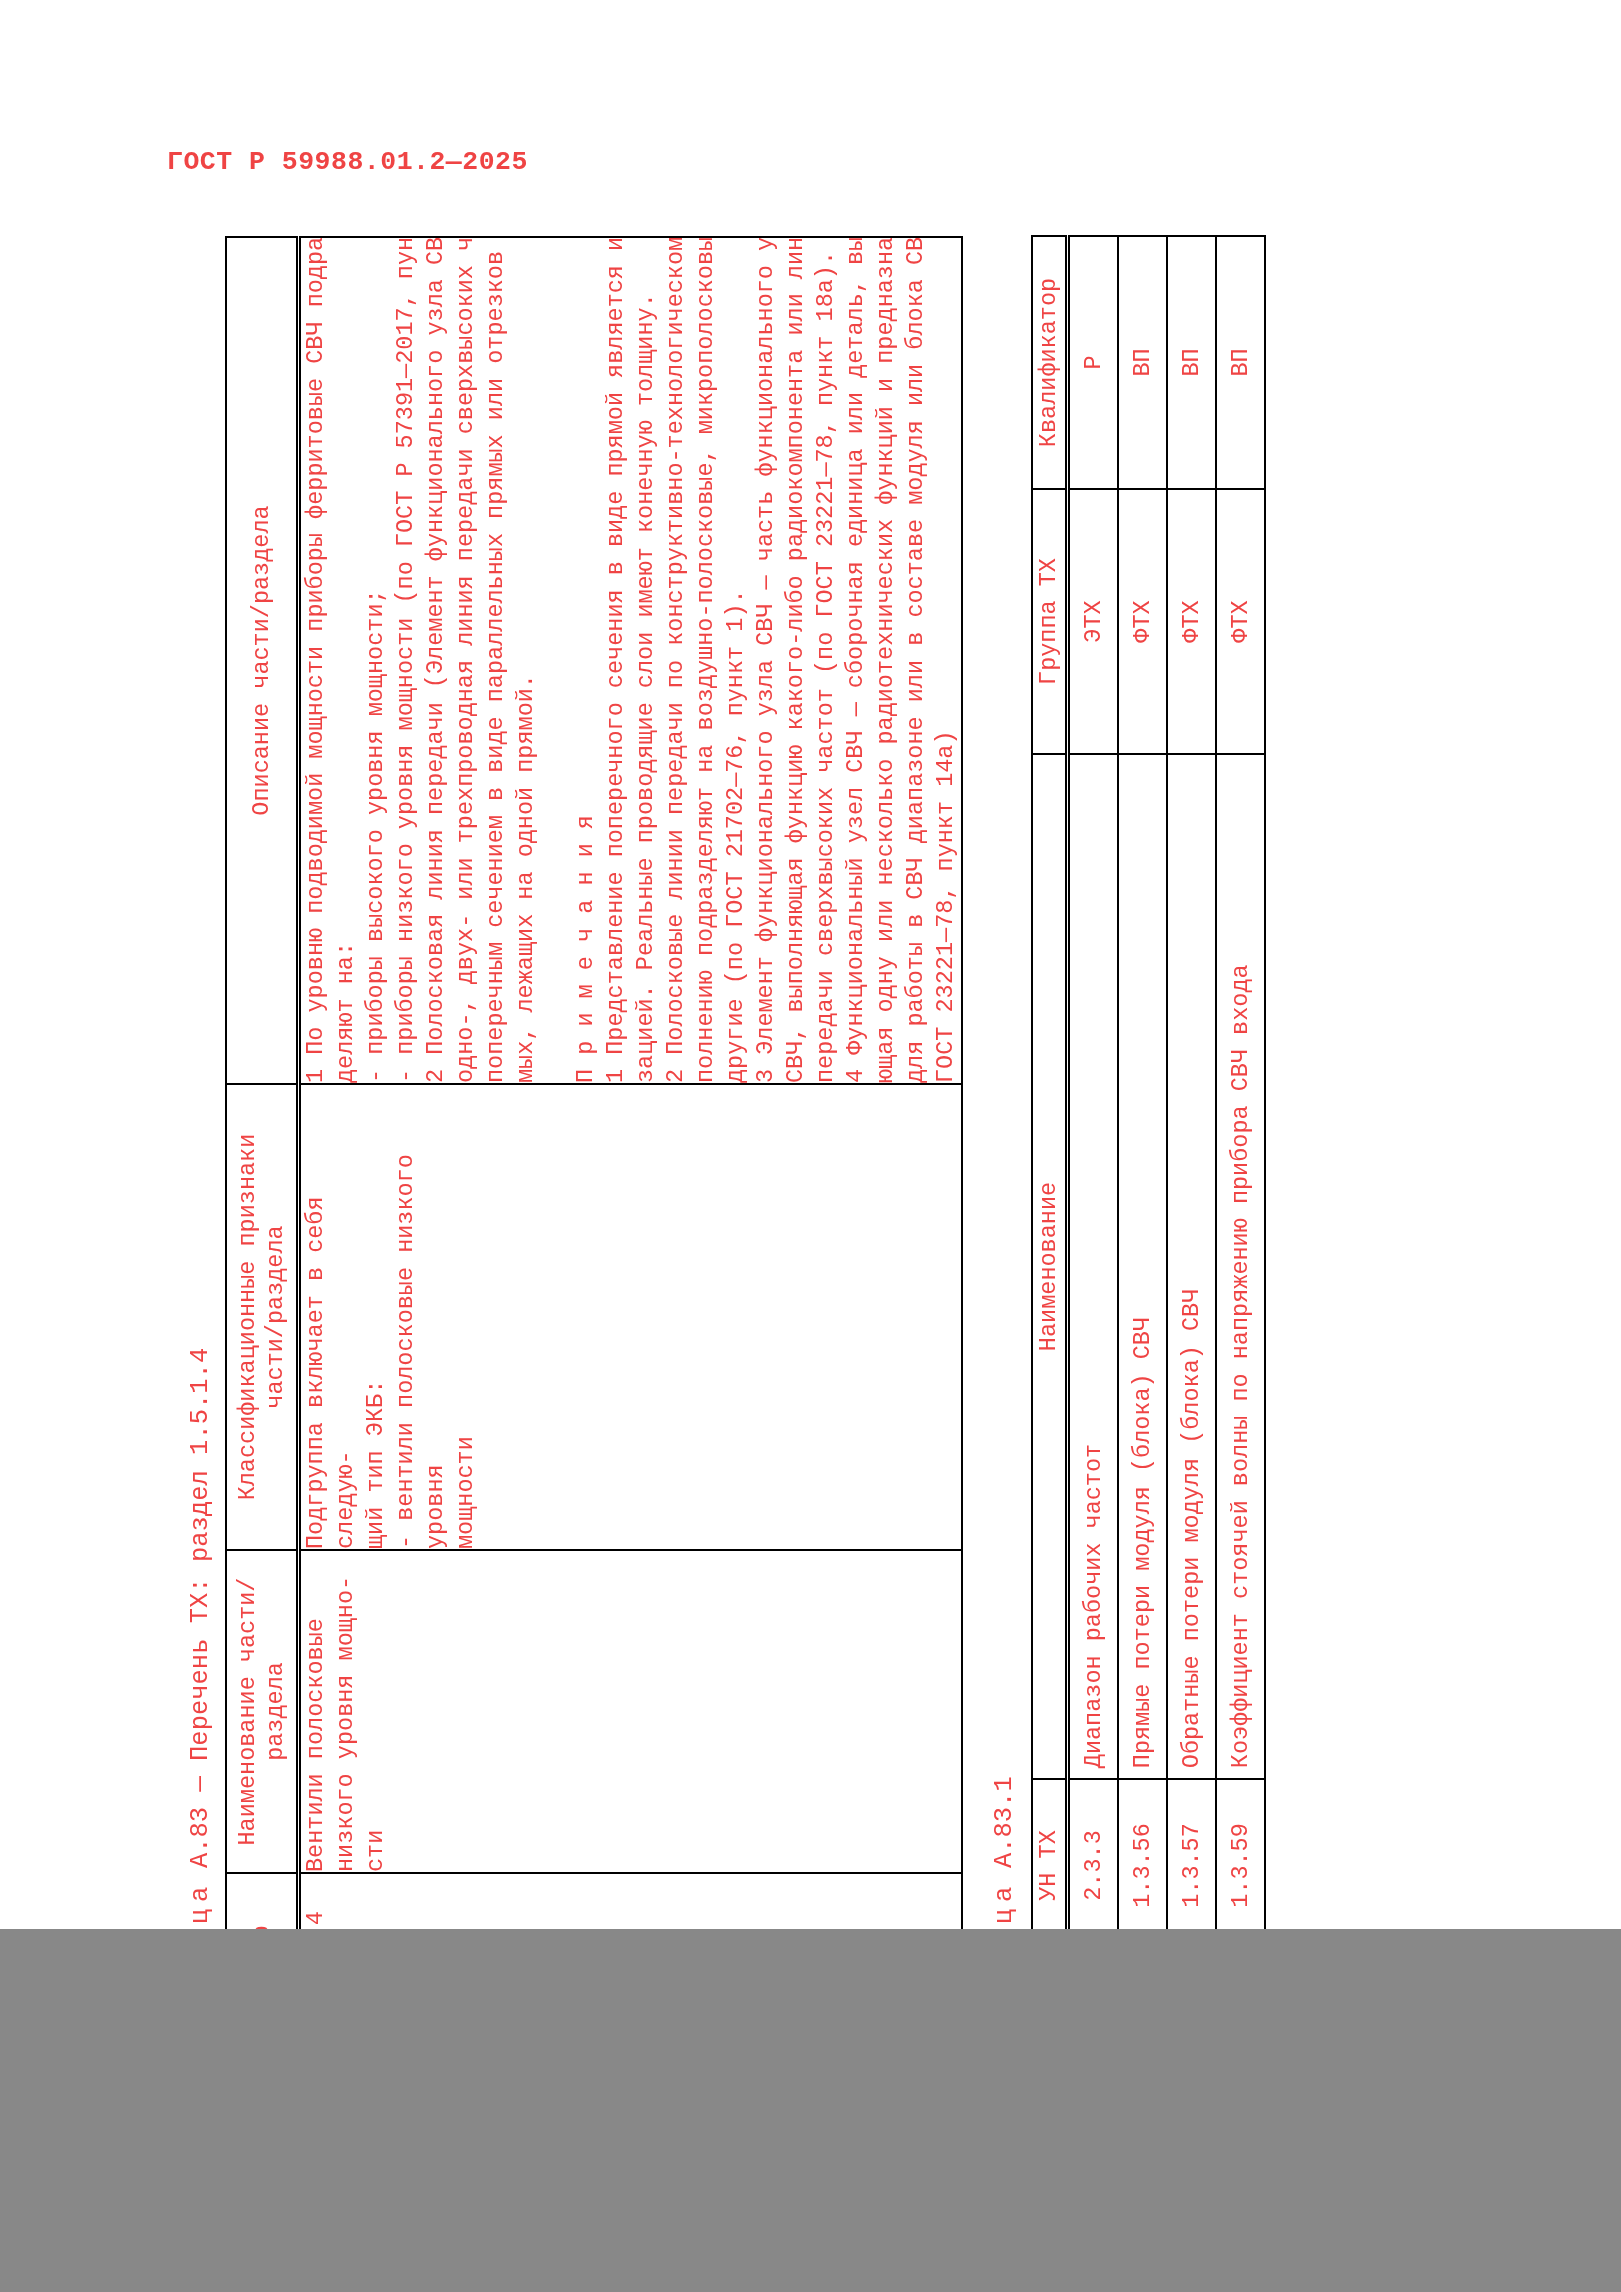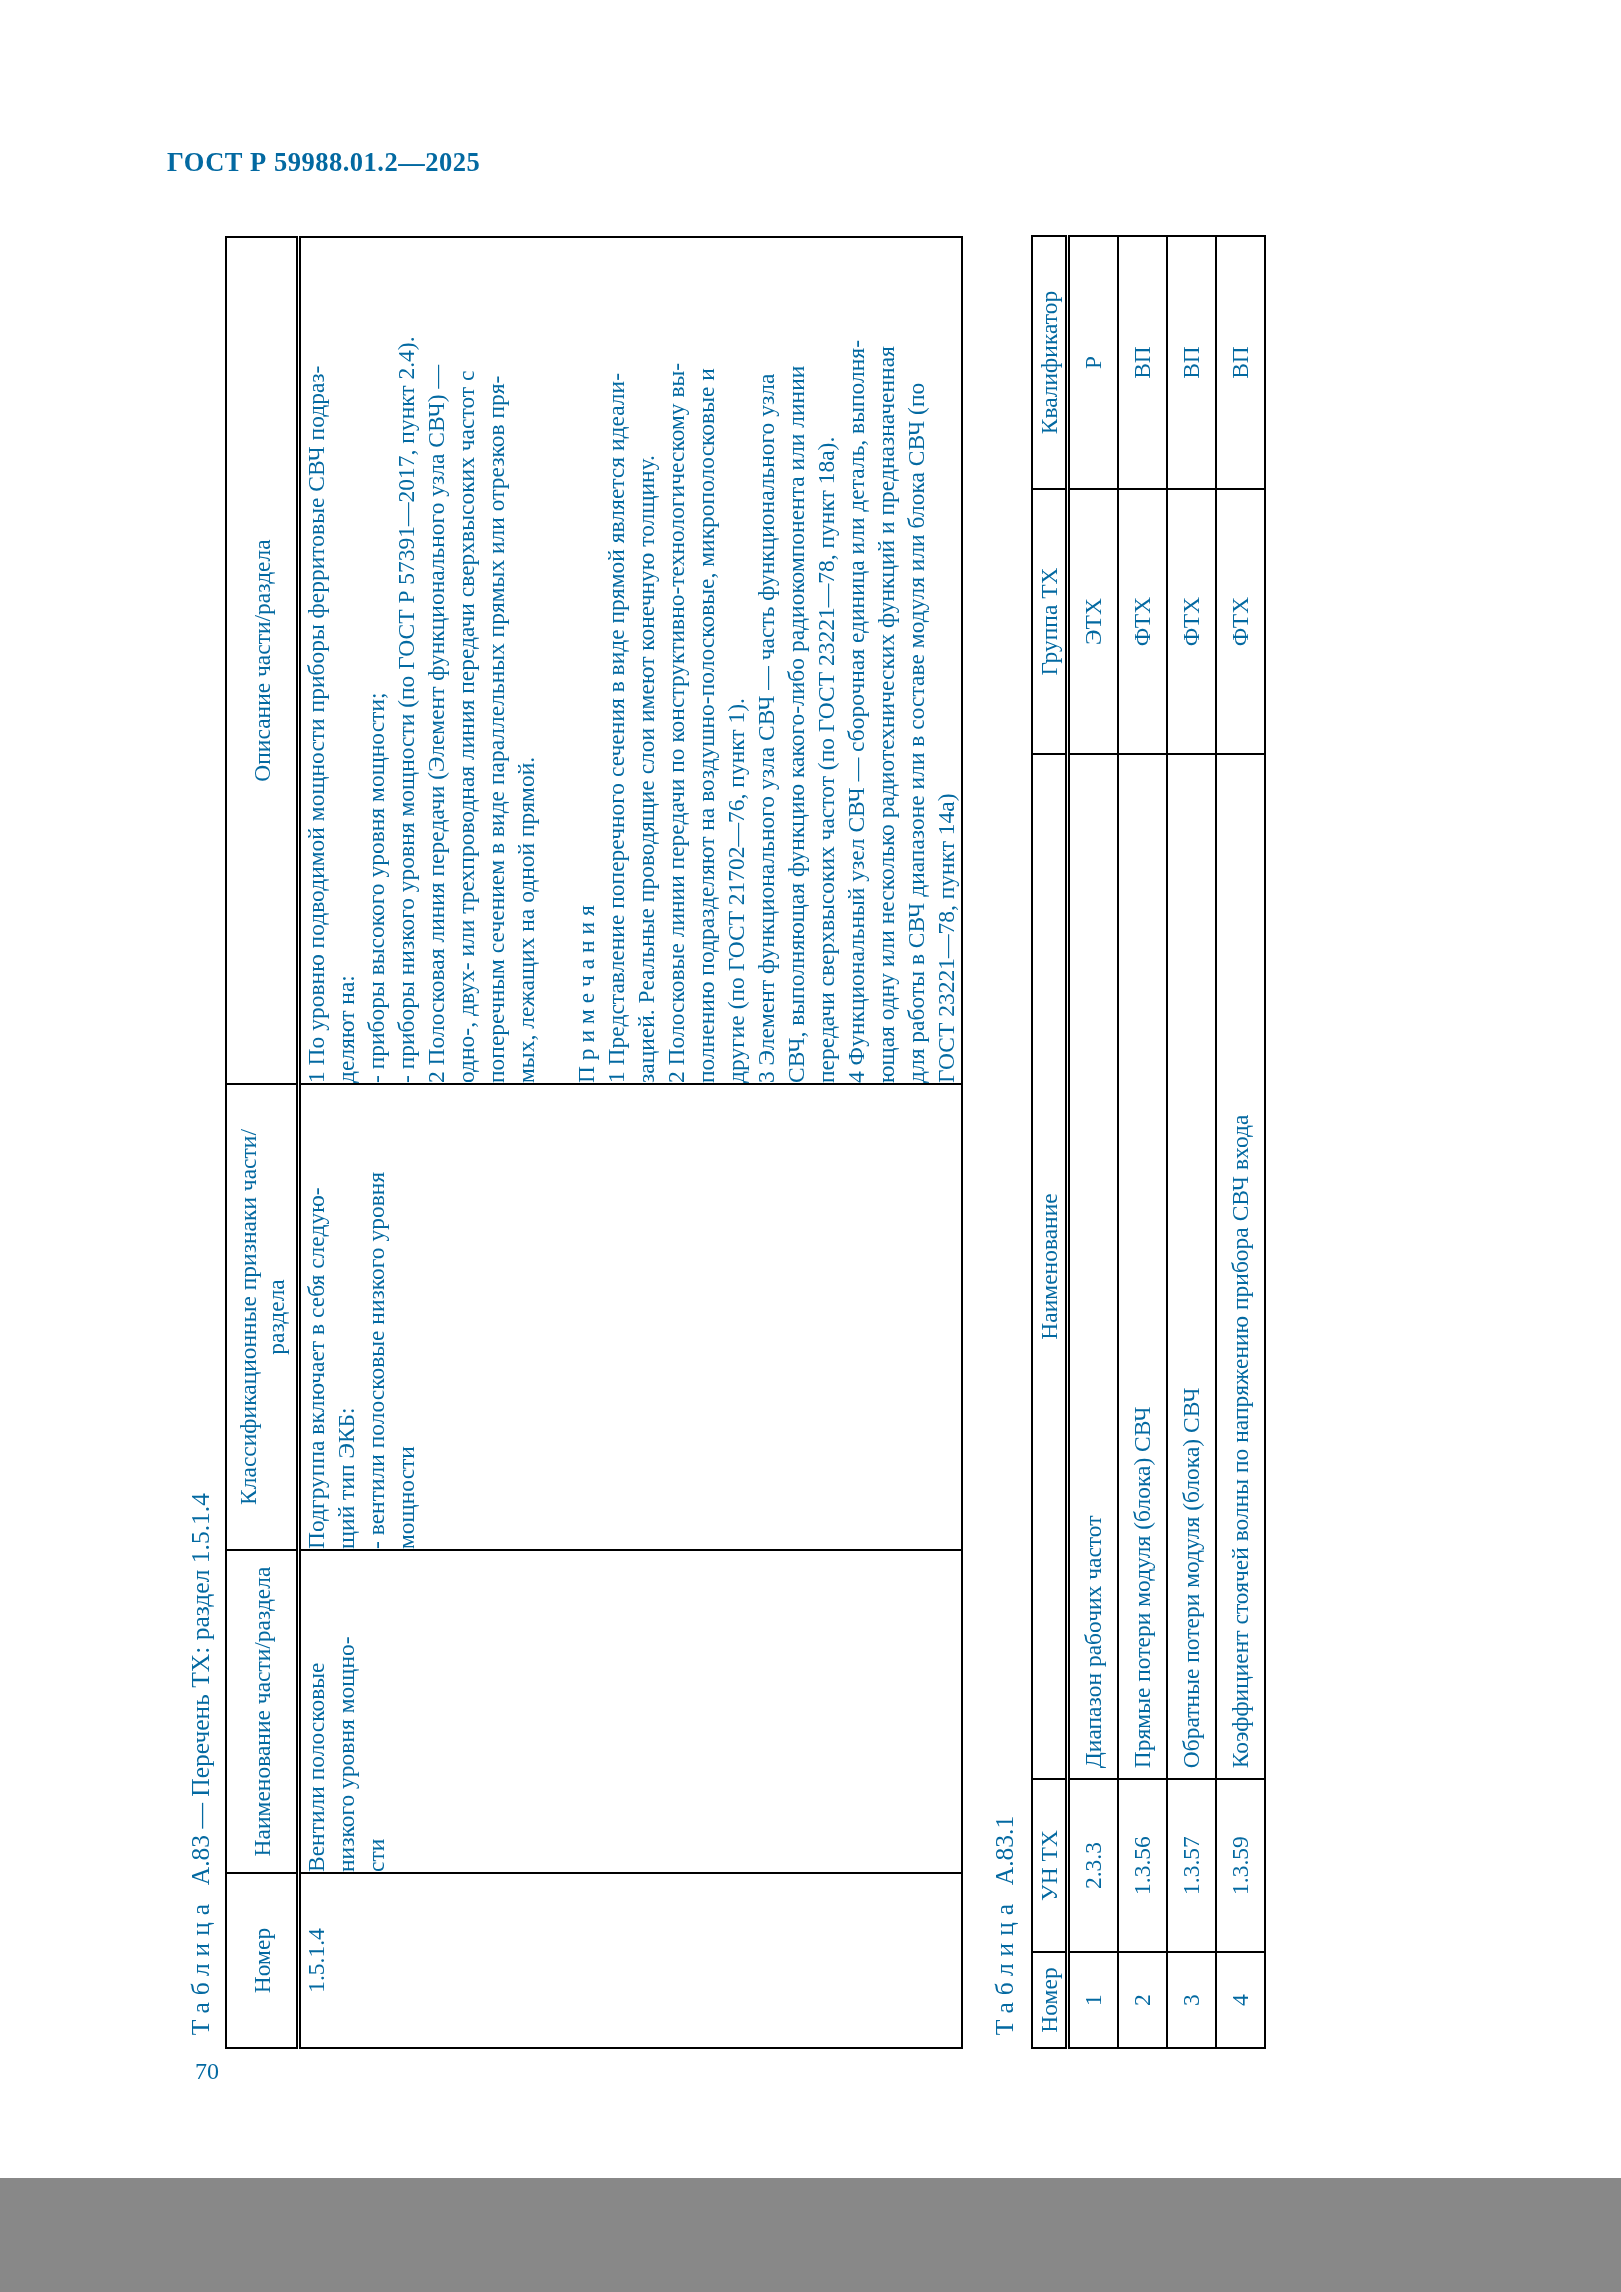--- a/index.html
+++ b/index.html
@@ -1,22 +1,22 @@
 <!DOCTYPE html>
 <html><head>
 <meta charset="utf-8">
 <style>
   html, body { margin:0; padding:0; background:#888; }
   .page {
     position: relative;
     width: 1621px;
-    height: 2178px;
+    height: 1929px;
     background: #ffffff;
-    font-family: Liberation Serif, serif;
-    color: #0369a1;
+    font-family: Liberation Mono, monospace;
+    color: #ef4444;
     overflow: hidden;
     margin: 0 auto;
   }
   .doc-header {
     position: absolute;
     left: 167px;
     top: 147px;
     font-size: 26.5px;
     font-weight: bold;
     letter-spacing: 0.5px;

